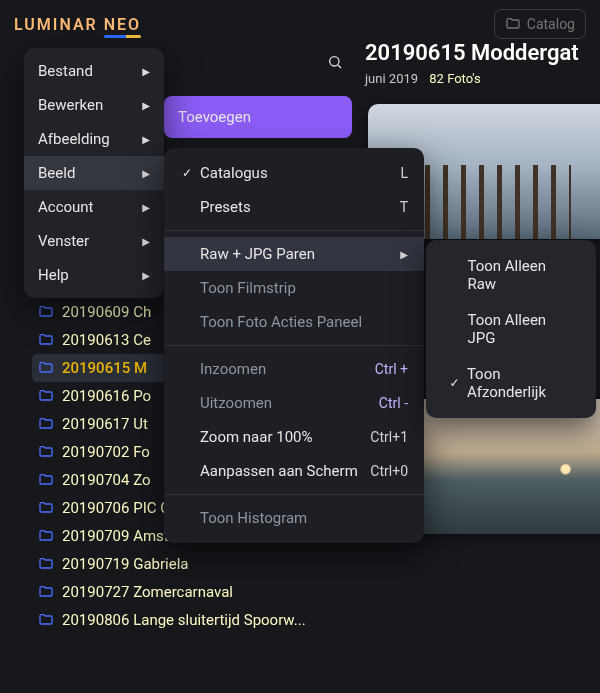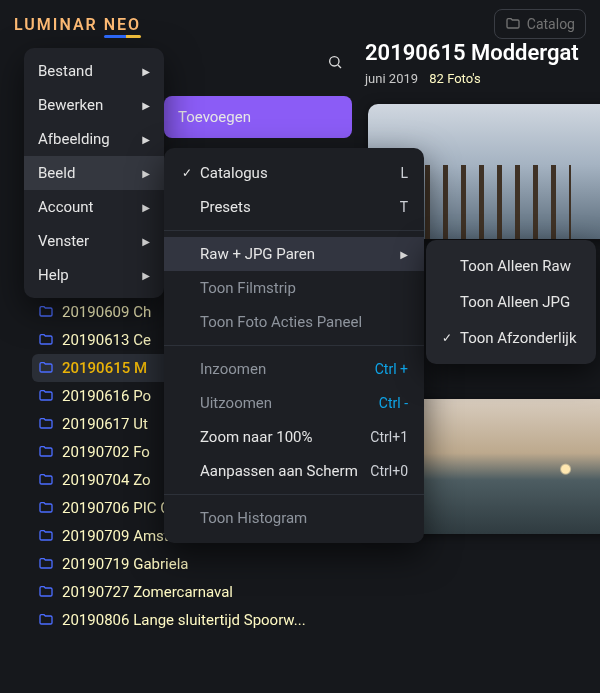--- a/index.html
+++ b/index.html
@@ -130,21 +130,21 @@
   .beeld-panel .row {
     display:flex; align-items:center;
     padding:8px 16px;
     cursor:pointer;
     gap:6px;
   }
   .beeld-panel .row.dim { color:#8e949d; }
   .beeld-panel .row.hl { background:#323540; }
   .beeld-panel .row .lbl { flex:1; }
   .beeld-panel .row .sc { color:#cfd2d8; font-size:14px; }
-  .beeld-panel .row.dim .sc { color:#0ea5e9; }
+  .beeld-panel .row.dim .sc { color:#c4b5fd; }
   .beeld-panel .sep { height:1px; background:#2d3139; margin:6px 0; }
   .chk { width:14px; display:inline-block; text-align:center; font-size:12px; }
 
   
   .toevoegen {
     position:absolute;
     left:164px; top:96px;
     width:188px;
     background:#8b5cf6;
     border-radius:8px;
@@ -158,21 +158,21 @@
     position:absolute;
     left:426px; top:240px;
     width:170px;
     background:#24262c;
     border-radius:10px;
     padding:8px 0;
     box-shadow:0 10px 30px rgba(0,0,0,.6);
     z-index:50;
     font-size:15px;
   }
-  .raw-panel .row { display:flex; align-items:center; gap:6px; padding:9px 14px; cursor:pointer; }
+  .raw-panel .row { display:flex; align-items:center; gap:6px; padding:9px 22px; cursor:pointer; }
   .raw-panel .chk { width:14px; }
 
   svg.ico { width:16px; height:16px; }
 </style>
 </head>
 <body>
 
 <div class="topbar">
   <div class="logo">
     <span>LUMINAR</span>

